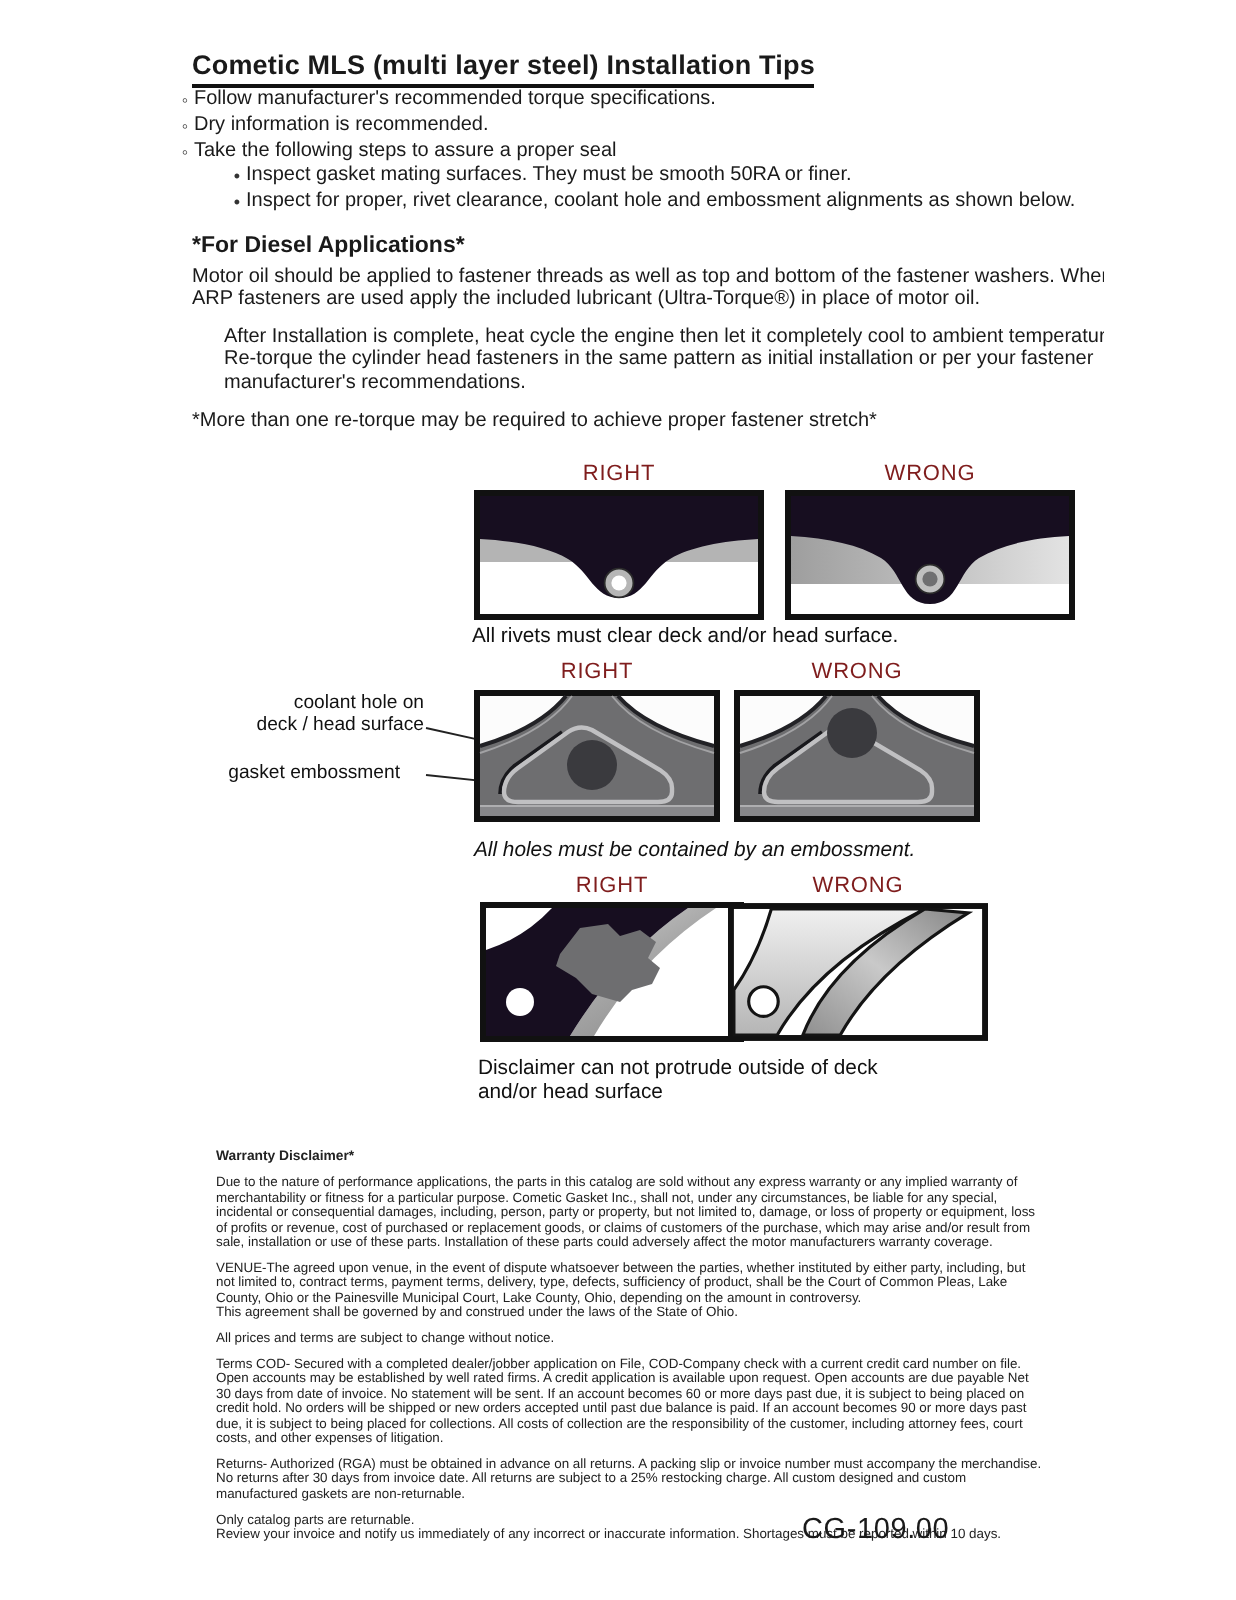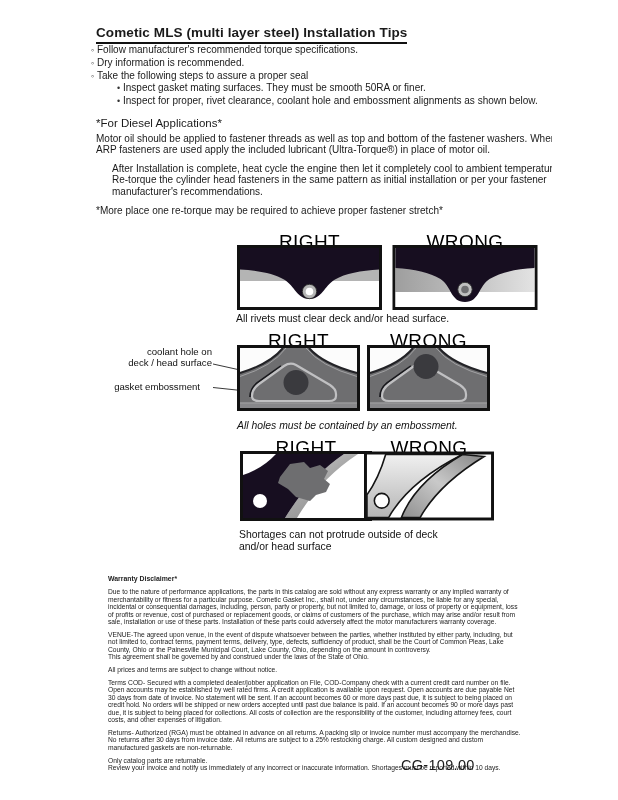--- a/index.html
+++ b/index.html
@@ -10,26 +10,26 @@
   .doc-title{left:96px;top:25px;font-size:13.5px;font-weight:bold;
              border-bottom:2px solid #111;padding-bottom:2px;letter-spacing:.1px;}
   
   .bullets{left:88px;top:44px;width:470px;font-size:10px;line-height:12.8px;}
   .b-row{display:flex;text-align:center;}
   .b-row .mk{width:9px;flex:0 0 9px;font-size:9px;line-height:12.8px;color:#333;}
   .b-row.main .mk::before{content:"\25E6";}
   .b-row.sub{padding-left:26px;}
   .b-row.sub .mk::before{content:"\2022";}
   
-  .diesel-h{left:96px;top:117px;font-size:11.5px;font-weight:normal;}
+  .diesel-h{left:96px;top:117px;font-size:11.5px;font-weight:bold;}
   .para{left:96px;width:468px;font-size:10px;line-height:11.4px;}
   #para1{top:133px;} #para2{top:163px;margin-left:16px;} #note{top:205px;}
   
   .fig{left:0;top:0;width:618px;}
-  .pn-label{font-size:19px;color:#000000;text-align:center;letter-spacing:.4px;}
+  .pn-label{font-size:11px;color:#7f1d1d;text-align:center;letter-spacing:.4px;}
   .fig-caption{font-size:10.4px;line-height:12px;color:#111;}
   svg{display:block;}
   .ann{font-size:9.6px;line-height:11px;text-align:right;color:#111;}
   
   .disclaimer{left:108px;top:575px;width:413px;font-size:6.7px;line-height:7.4px;color:#222;}
   .disclaimer h4{margin:0 0 6px 0;font-size:6.9px;}
   .disclaimer p{margin:0 0 5.5px 0;white-space:pre-line;}
   .doc-num{left:401px;top:757px;font-size:14.5px;letter-spacing:.3px;color:#1a1a1a;}
 </style>
 </head>
@@ -58,21 +58,21 @@
       </div>
     <div class="b-row sub">
         <span class="mk"></span>
         <span>Inspect for proper, rivet clearance, coolant hole and embossment alignments as shown below.</span>
       </div>
   </div>
 
   <div class="abs diesel-h">*For Diesel Applications*</div>
   <div class="abs para" id="para1">Motor oil should be applied to fastener threads as well as top and bottom of the fastener washers. When ARP fasteners are used apply the included lubricant (Ultra-Torque®) in place of motor oil.</div>
   <div class="abs para" id="para2">After Installation is complete, heat cycle the engine then let it completely cool to ambient temperature. Re-torque the cylinder head fasteners in the same pattern as initial installation or per your fastener manufacturer's recommendations.</div>
-  <div class="abs para" id="note">*More place one re-torque may be required to achieve proper fastener stretch*</div>
+  <div class="abs para" id="note">*More than one re-torque may be required to achieve proper fastener stretch*</div>
 
   <div class="abs fig" style="top:231px;height:96px;">
     <div class="abs pn-label" style="left:237px;top:0;width:145px;">RIGHT</div>
     <div class="abs pn-label" style="left:392px;top:0;width:146px;">WRONG</div>
 
     <svg class="abs" style="left:237px;top:14px;" width="145" height="65" viewBox="0 0 145 65">
       <rect x="1.5" y="1.5" width="142" height="62" fill="#ffffff" stroke="#111" stroke-width="3"></rect>
       <rect x="3" y="23.5" width="139" height="12.5" fill="#b4b4b4"></rect>
       <rect x="3" y="36" width="139" height="26" fill="#ffffff"></rect>
       <path d="M3,3 H142 V24.5 C124,25.5 108,28.5 98,34.5 C87,41 85,54 72.5,54 C60,54 58,41 47,34.5 C37,28.5 21,25.5 3,24.5 Z" fill="#170e20"></path>
@@ -178,21 +178,21 @@
             <stop offset="1" stop-color="#8f8f8f"></stop>
         </linearGradient>
       </defs>
       <rect x="1.5" y="1.5" width="129" height="67" fill="#ffffff" stroke="#111" stroke-width="3"></rect>
       <path d="M3,44 Q15,27 22,3 L100,3 Q46,30 25,67 L3,67 Z" fill="url(#g3wa)" stroke="#141414" stroke-width="1.6"></path>
       <path d="M100,3 L122,5 Q76,33 57,67 L38,67 Q52,31 100,3 Z" fill="url(#g3wb)" stroke="#141414" stroke-width="1.6"></path>
       <circle cx="18" cy="50" r="7.5" fill="#ffffff" stroke="#141414" stroke-width="1.6"></circle>
     </svg>
 
     <div class="abs fig-caption" style="left:239px;top:93px;">
-      <div>Shortages can not protrude outside of deck</div>
+      <div>Disclaimer can not protrude outside of deck</div>
       <div>and/or head surface</div>
     </div>
   </div>
 
   <div class="abs disclaimer">
     <h4>Warranty Disclaimer*</h4>
     <p>Due to the nature of performance applications, the parts in this catalog are sold without any express warranty or any implied warranty of merchantability or fitness for a particular purpose.  Cometic Gasket Inc., shall not, under any circumstances, be liable for any special, incidental or consequential damages, including, person, party or property, but not limited to, damage, or loss of property or equipment, loss of profits or revenue, cost of purchased or replacement goods, or claims of customers of the purchase, which may arise and/or result from sale, installation or use of these parts.  Installation of these parts could adversely affect the motor manufacturers warranty coverage.</p>
     <p>VENUE-The agreed upon venue, in the event of dispute whatsoever between the parties, whether instituted by either party, including, but not limited to, contract terms, payment terms, delivery, type, defects, sufficiency of product, shall be the Court of Common Pleas, Lake County, Ohio or the Painesville Municipal Court, Lake County, Ohio, depending on the amount in controversy.
 This agreement shall be governed by and construed under the laws of the State of Ohio.</p>
     <p>All prices and terms are subject to change without notice.</p>

